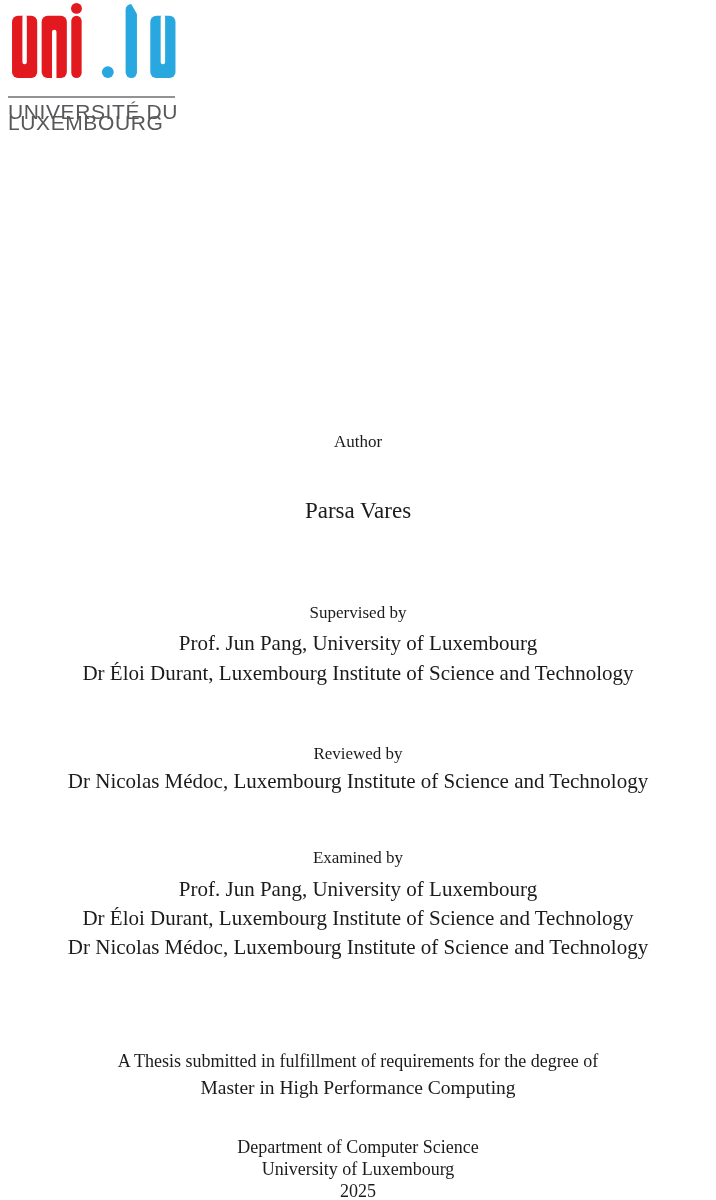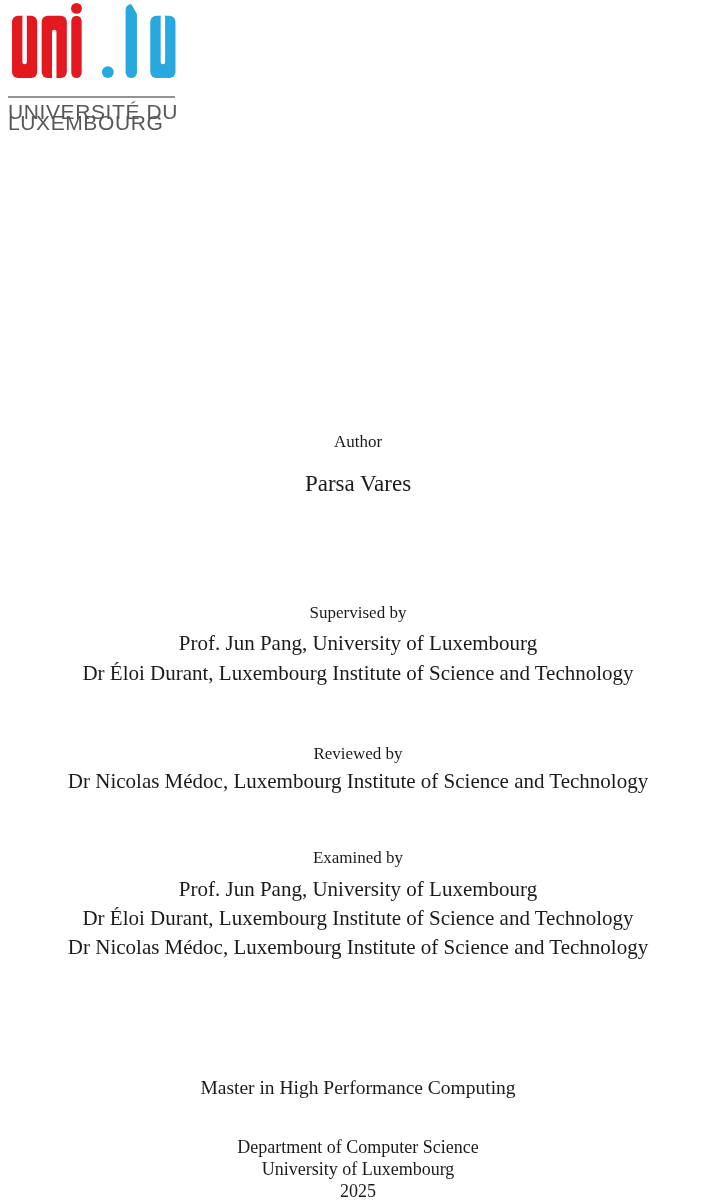--- a/index.html
+++ b/index.html
@@ -72,21 +72,21 @@
 
   
   .cline {
     position: absolute;
     left: 0;
     width: 716px;
     text-align: center;
     white-space: nowrap;
   }
   .label  { font-size: 17px; }
-  .name-lg { font-size: 23px; }
+  .name-lg { font-size: 23px; margin-top: 27px; }
   .person { font-size: 21px; }
   .statement { font-size: 18px; }
   .degree { font-size: 19.5px; font-weight: normal; }
   .foot { font-size: 18px; }
 
   .t-author-label   { top: 432px; }
   .t-author-name    { top: 471px; }
   .t-sup-label      { top: 603px; }
   .t-sup-0          { top: 631px; }
   .t-sup-1          { top: 661px; }
@@ -141,19 +141,20 @@
   <div class="cline person t-sup-1">Dr Éloi Durant, Luxembourg Institute of Science and Technology</div>
 
   <div class="cline label t-rev-label">Reviewed by</div>
   <div class="cline person t-rev-0">Dr Nicolas Médoc, Luxembourg Institute of Science and Technology</div>
 
   <div class="cline label t-exam-label">Examined by</div>
   <div class="cline person t-exam-0">Prof. Jun Pang, University of Luxembourg</div>
   <div class="cline person t-exam-1">Dr Éloi Durant, Luxembourg Institute of Science and Technology</div>
   <div class="cline person t-exam-2">Dr Nicolas Médoc, Luxembourg Institute of Science and Technology</div>
 
+  <div class="cline statement t-statement">A Thesis submitted in fulfillment of requirements for the degree of</div>
   <div class="cline degree t-degree">Master in High Performance Computing</div>
 
   <div class="cline foot t-department">Department of Computer Science</div>
   <div class="cline foot t-university">University of Luxembourg</div>
   <div class="cline foot t-year">2025</div>
 
 </div>
 
 </body></html>

